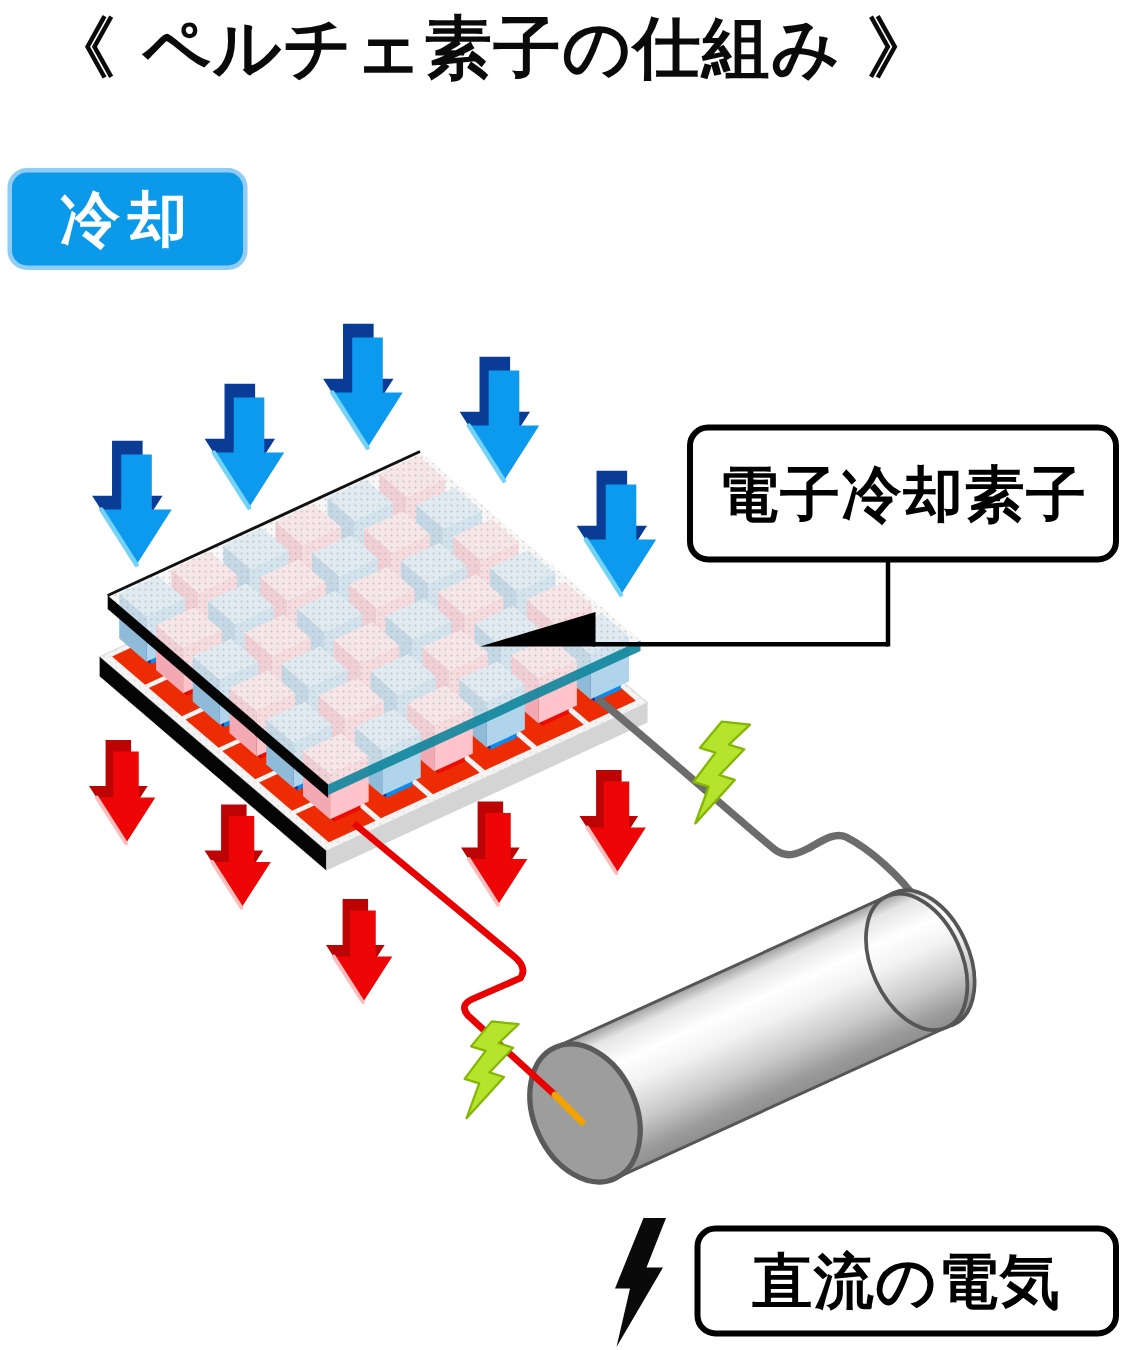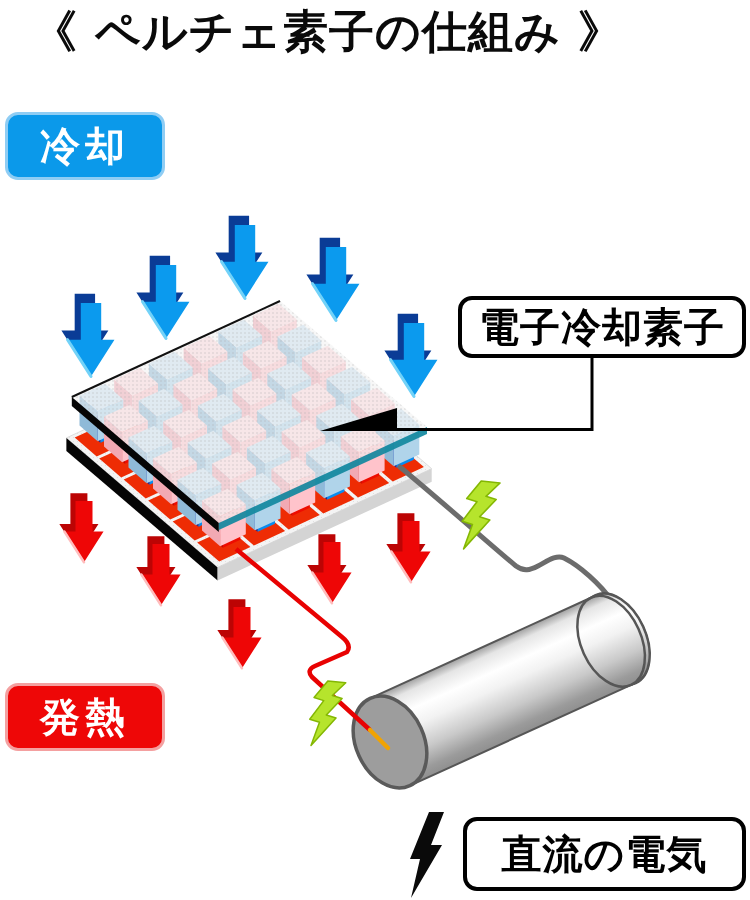--- a/index.html
+++ b/index.html
@@ -9,21 +9,21 @@
   .title{position:absolute;left:0px;top:2px;width:750px;font-size:45px;font-weight:800;
          color:#0a0a0a;letter-spacing:1px;white-space:nowrap;padding-left:32px;}
   .badge{position:absolute;width:160px;height:68px;border-radius:13px;color:#fff;
          font-size:40px;font-weight:800;display:flex;align-items:center;justify-content:center;
          letter-spacing:5px;border:3px solid transparent;box-sizing:border-box;}
   .badge-cool{left:5px;top:112px;}
   .badge-heat{left:5px;top:683px;}
   .callout{position:absolute;border-radius:14px;font-weight:800;font-size:40px;
            display:flex;align-items:center;justify-content:center;box-sizing:border-box;
            white-space:nowrap;letter-spacing:1px;border:4px solid #000;background:#fff;color:#000;}
-  .callout-device{left:458px;top:296px;width:288px;height:62px;}
+  .callout-device{left:458px;top:283px;width:288px;height:92px;}
   .callout-power{left:463px;top:817px;width:283px;height:74px;}
 </style>
 </head>
 <body>
 
 <div class="stage">
 
   <svg id="diagram" width="750" height="900" viewBox="0 0 750 900">
       <defs>
         <pattern id="dots" width="4" height="4" patternUnits="userSpaceOnUse">
@@ -287,18 +287,17 @@
       </g>
       <g transform="translate(401,812)">
         <polygon points="28.0,0.0 43.0,0.0 30.0,33.0 41.0,33.0 10.0,86.0 19.0,47.0 9.0,47.0" fill="#0A0A0A"></polygon>
       </g>
     </svg>
 
   <div class="title">《 ペルチェ素子の仕組み 》</div>
 
   <div class="badge badge-cool" style="background: rgb(11, 153, 234); border-color: rgb(143, 205, 244); color: rgb(255, 255, 255);">冷却</div>
 
-  <div class="badge badge-heat" style="background: rgb(238, 7, 7); border-color: rgb(244, 160, 160); color: rgb(255, 255, 255);">発熱</div>
 
   <div class="callout callout-device" style="background: rgb(255, 255, 255); border-color: rgb(0, 0, 0);">電子冷却素子</div>
 
   <div class="callout callout-power" style="background: rgb(255, 255, 255); border-color: rgb(0, 0, 0);">直流の電気</div>
 </div>
 
 </body></html>

